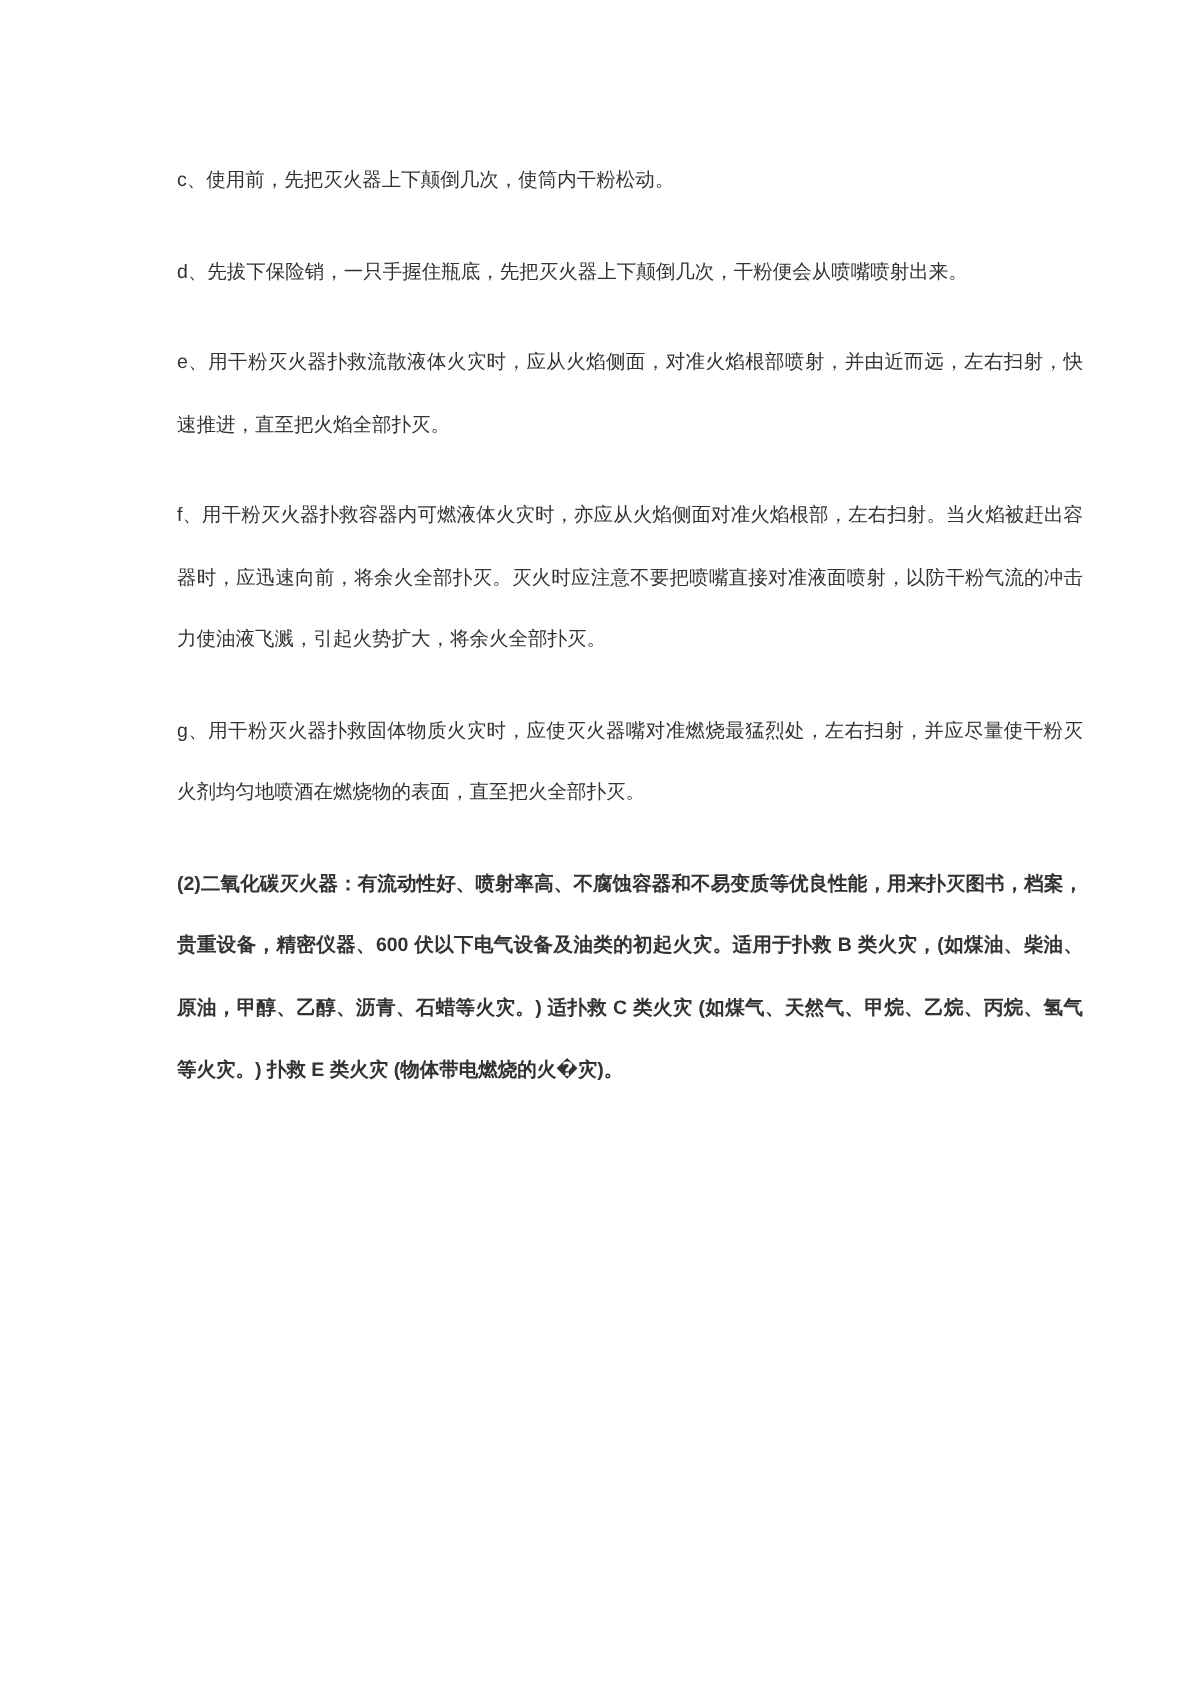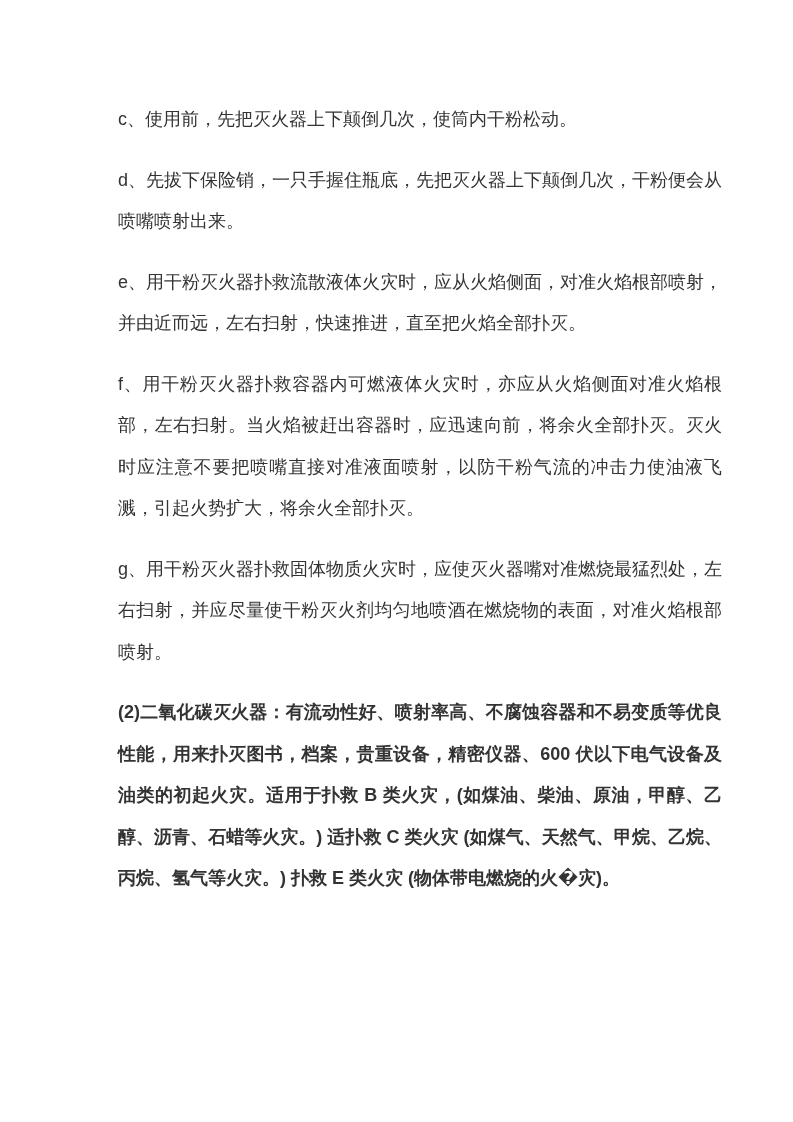--- a/index.html
+++ b/index.html
@@ -16,37 +16,37 @@
     font-family: "Liberation Sans", "DejaVu Sans", sans-serif;
   }
   .content {
     position: absolute;
     left: 118px;
     top: 99px;
     width: 604px;
   }
   .content p {
     margin: 0 0 19px 0;
-    font-size: 18px;
+    font-size: 13px;
     line-height: 41.5px;
     color: #333333;
     text-align: justify;
     letter-spacing: 0;
     word-break: break-all;
   }
   .content p:last-child {
     margin-bottom: 0;
     font-weight: bold;
   }
 </style>
 </head>
 <body>
 
 <div class="page">
   <div class="content">
     <p>c、使用前，先把灭火器上下颠倒几次，使筒内干粉松动。</p>
     <p>d、先拔下保险销，一只手握住瓶底，先把灭火器上下颠倒几次，干粉便会从喷嘴喷射出来。</p>
     <p>e、用干粉灭火器扑救流散液体火灾时，应从火焰侧面，对准火焰根部喷射，并由近而远，左右扫射，快速推进，直至把火焰全部扑灭。</p>
     <p>f、用干粉灭火器扑救容器内可燃液体火灾时，亦应从火焰侧面对准火焰根部，左右扫射。当火焰被赶出容器时，应迅速向前，将余火全部扑灭。灭火时应注意不要把喷嘴直接对准液面喷射，以防干粉气流的冲击力使油液飞溅，引起火势扩大，将余火全部扑灭。</p>
-    <p>g、用干粉灭火器扑救固体物质火灾时，应使灭火器嘴对准燃烧最猛烈处，左右扫射，并应尽量使干粉灭火剂均匀地喷酒在燃烧物的表面，对准火焰根部喷射。</p>
+    <p>g、用干粉灭火器扑救固体物质火灾时，应使灭火器嘴对准燃烧最猛烈处，左右扫射，并应尽量使干粉灭火剂均匀地喷酒在燃烧物的表面，直至把火全部扑灭。</p>
     <p>(2)二氧化碳灭火器：有流动性好、喷射率高、不腐蚀容器和不易变质等优良性能，用来扑灭图书，档案，贵重设备，精密仪器、600 伏以下电气设备及油类的初起火灾。适用于扑救 B 类火灾，(如煤油、柴油、原油，甲醇、乙醇、沥青、石蜡等火灾。) 适扑救 C 类火灾 (如煤气、天然气、甲烷、乙烷、丙烷、氢气等火灾。) 扑救 E 类火灾 (物体带电燃烧的火�灾)。</p>
   </div>
 </div>
 
 </body></html>

